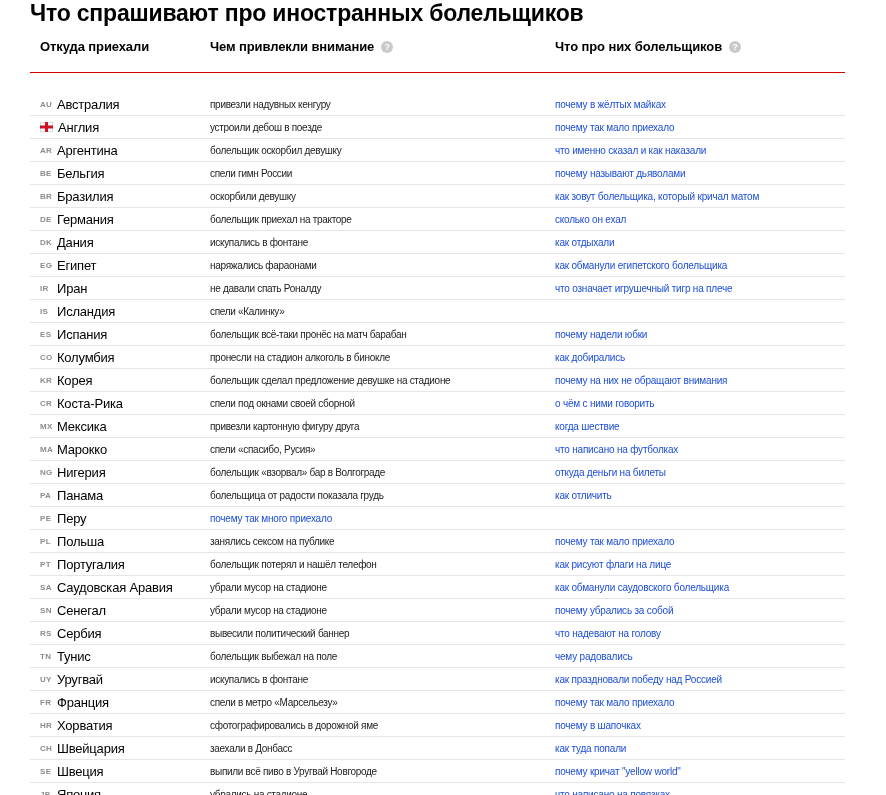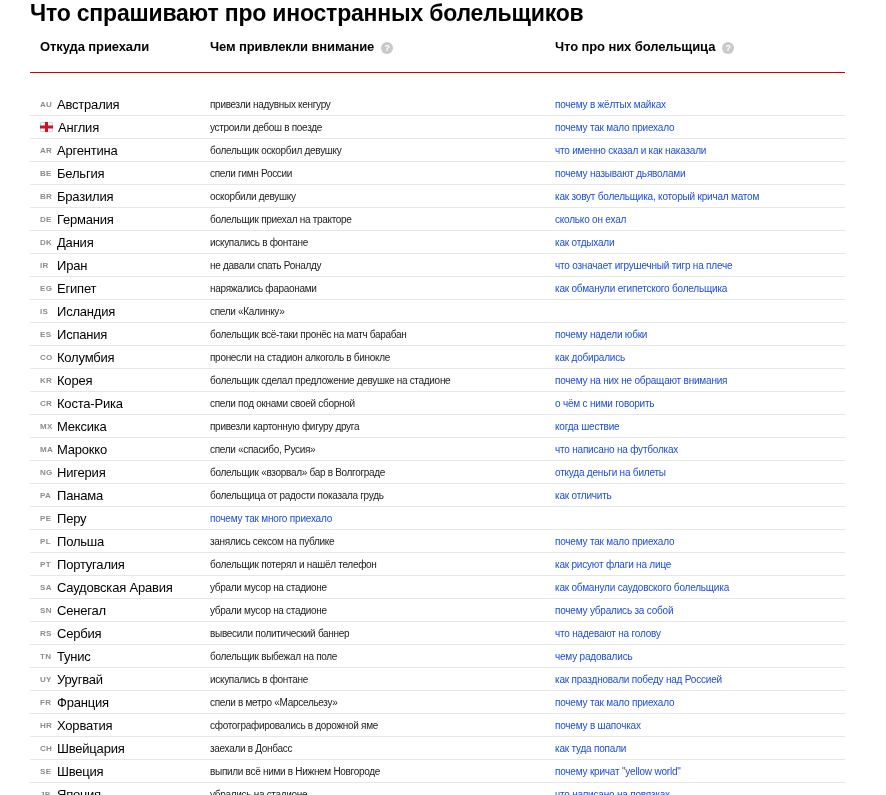--- a/index.html
+++ b/index.html
@@ -11,21 +11,21 @@
     margin:3px 0 0 30px;font-size:23px;line-height:20px;font-weight:bold;
     color:#000;letter-spacing:-0.2px;
   }
   .table{margin-left:30px;width:815px;}
   .table-header{
     display:grid;grid-template-columns:180px 345px 1fr;
     margin-top:16px;padding-bottom:18px;border-bottom:1px solid #d40000;
   }
   .header-cell{
     font-size:13px;font-weight:bold;color:#000;display:flex;
-    align-items:flex-end;gap:7px;letter-spacing:-0.1px;
+    align-items:center;gap:7px;letter-spacing:-0.1px;
   }
   .header-cell.first{padding-left:10px;}
   .help-icon{
     width:12px;height:12px;border-radius:50%;background:#c9c9c9;color:#fff;
     font-size:9px;line-height:12px;font-weight:bold;display:inline-flex;
     align-items:center;justify-content:center;flex-shrink:0;cursor:pointer;
   }
   .table-body{margin-top:20px;}
   .row{
     display:grid;grid-template-columns:180px 345px 1fr;height:23px;
@@ -58,21 +58,21 @@
 <div class="table">
   <div class="table-header">
     <div class="header-cell first">
       <span>Откуда приехали</span>
     </div>
     <div class="header-cell">
       <span>Чем привлекли внимание</span>
       <span class="help-icon">?</span>
     </div>
     <div class="header-cell">
-      <span>Что про них болельщица</span>
+      <span>Что про них болельщиков</span>
       <span class="help-icon">?</span>
     </div>
   </div>
 
   <div class="table-body">
       <div class="row">
     <div class="cell-country">
       <span class="country-code">AU</span>
 
       <span>Австралия</span>
@@ -133,38 +133,38 @@
     <div class="cell-country">
       <span class="country-code">DK</span>
 
       <span>Дания</span>
     </div>
     <div class="cell-attention">искупались в фонтане</div>
     <div class="cell-question">как отдыхали</div>
   </div>
       <div class="row">
     <div class="cell-country">
+      <span class="country-code">EG</span>
+
+      <span>Египет</span>
+    </div>
+    <div class="cell-attention">наряжались фараонами</div>
+    <div class="cell-question">как обманули египетского болельщика</div>
+  </div>
+      <div class="row">
+    <div class="cell-country">
       <span class="country-code">IR</span>
 
       <span>Иран</span>
     </div>
     <div class="cell-attention">не давали спать Роналду</div>
     <div class="cell-question">что означает игрушечный тигр на плече</div>
   </div>
       <div class="row">
     <div class="cell-country">
-      <span class="country-code">EG</span>
-
-      <span>Египет</span>
-    </div>
-    <div class="cell-attention">наряжались фараонами</div>
-    <div class="cell-question">как обманули египетского болельщика</div>
-  </div>
-      <div class="row">
-    <div class="cell-country">
       <span class="country-code">IS</span>
 
       <span>Исландия</span>
     </div>
     <div class="cell-attention">спели «Калинку»</div>
   </div>
       <div class="row">
     <div class="cell-country">
       <span class="country-code">ES</span>
 
@@ -333,21 +333,21 @@
     </div>
     <div class="cell-attention">заехали в Донбасс</div>
     <div class="cell-question">как туда попали</div>
   </div>
       <div class="row">
     <div class="cell-country">
       <span class="country-code">SE</span>
 
       <span>Швеция</span>
     </div>
-    <div class="cell-attention">выпили всё ними в Нижнем Новгороде</div>
+    <div class="cell-attention">выпили всё пиво в Уругвай Новгороде</div>
     <div class="cell-question">почему кричат "yellow world"</div>
   </div>
       <div class="row">
     <div class="cell-country">
       <span class="country-code">JP</span>
 
       <span>Япония</span>
     </div>
     <div class="cell-attention">убрались на стадионе</div>
     <div class="cell-question">что написано на повязках</div>

